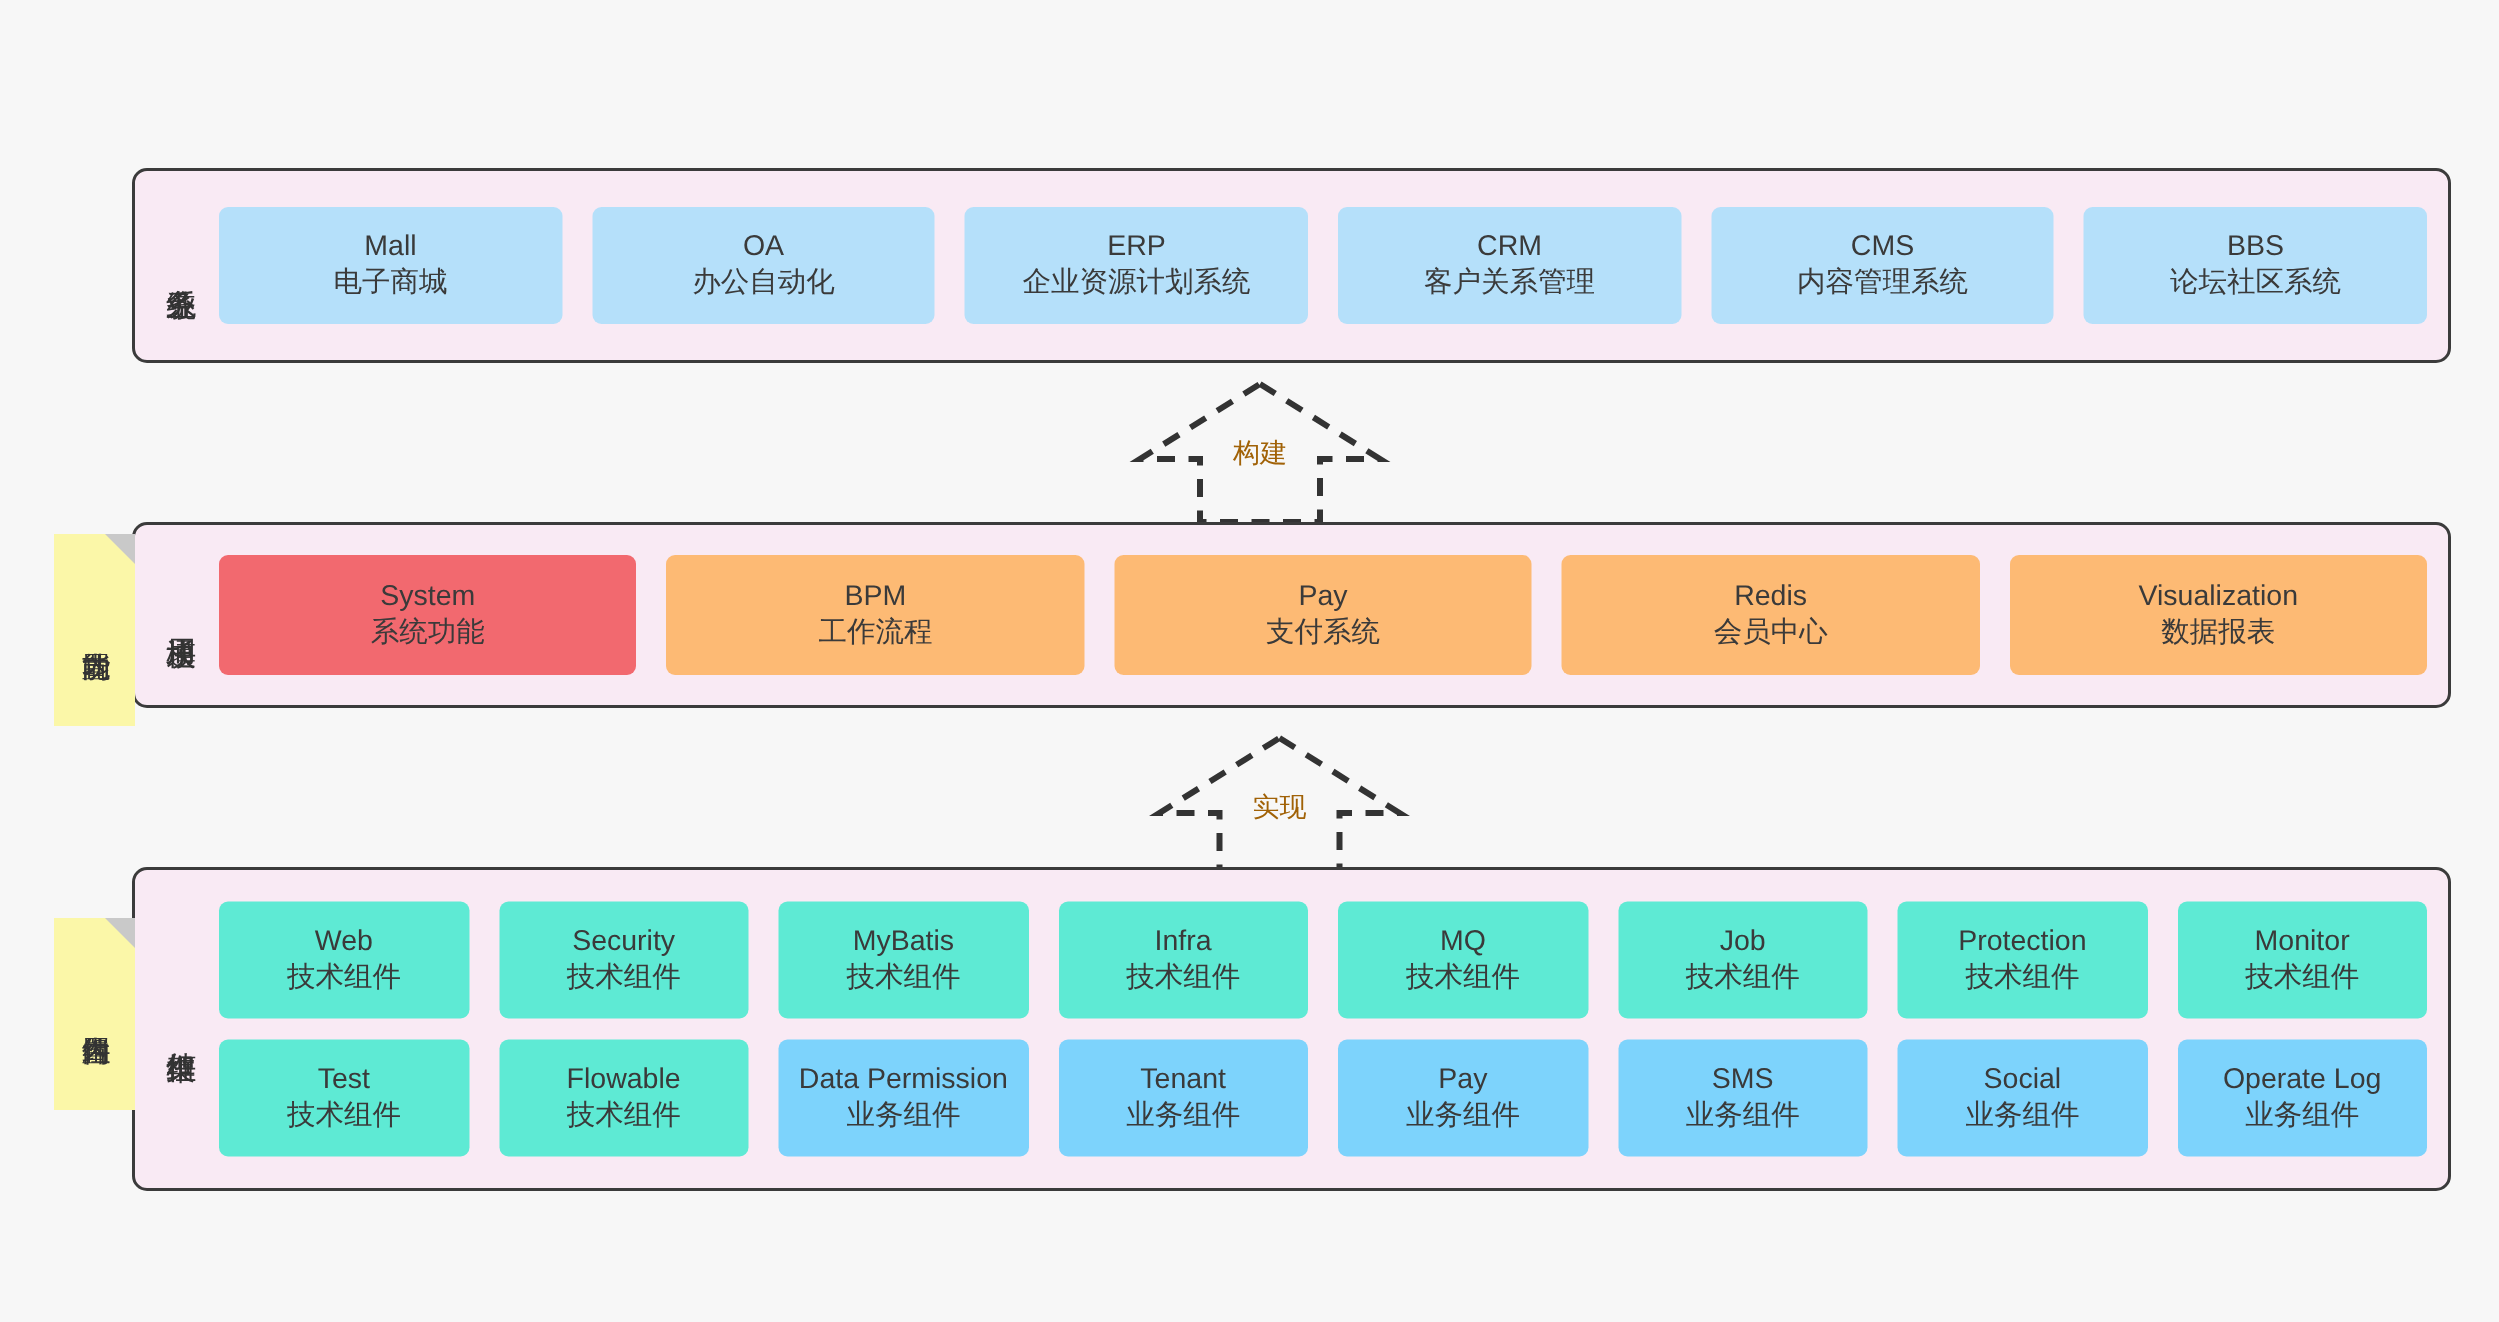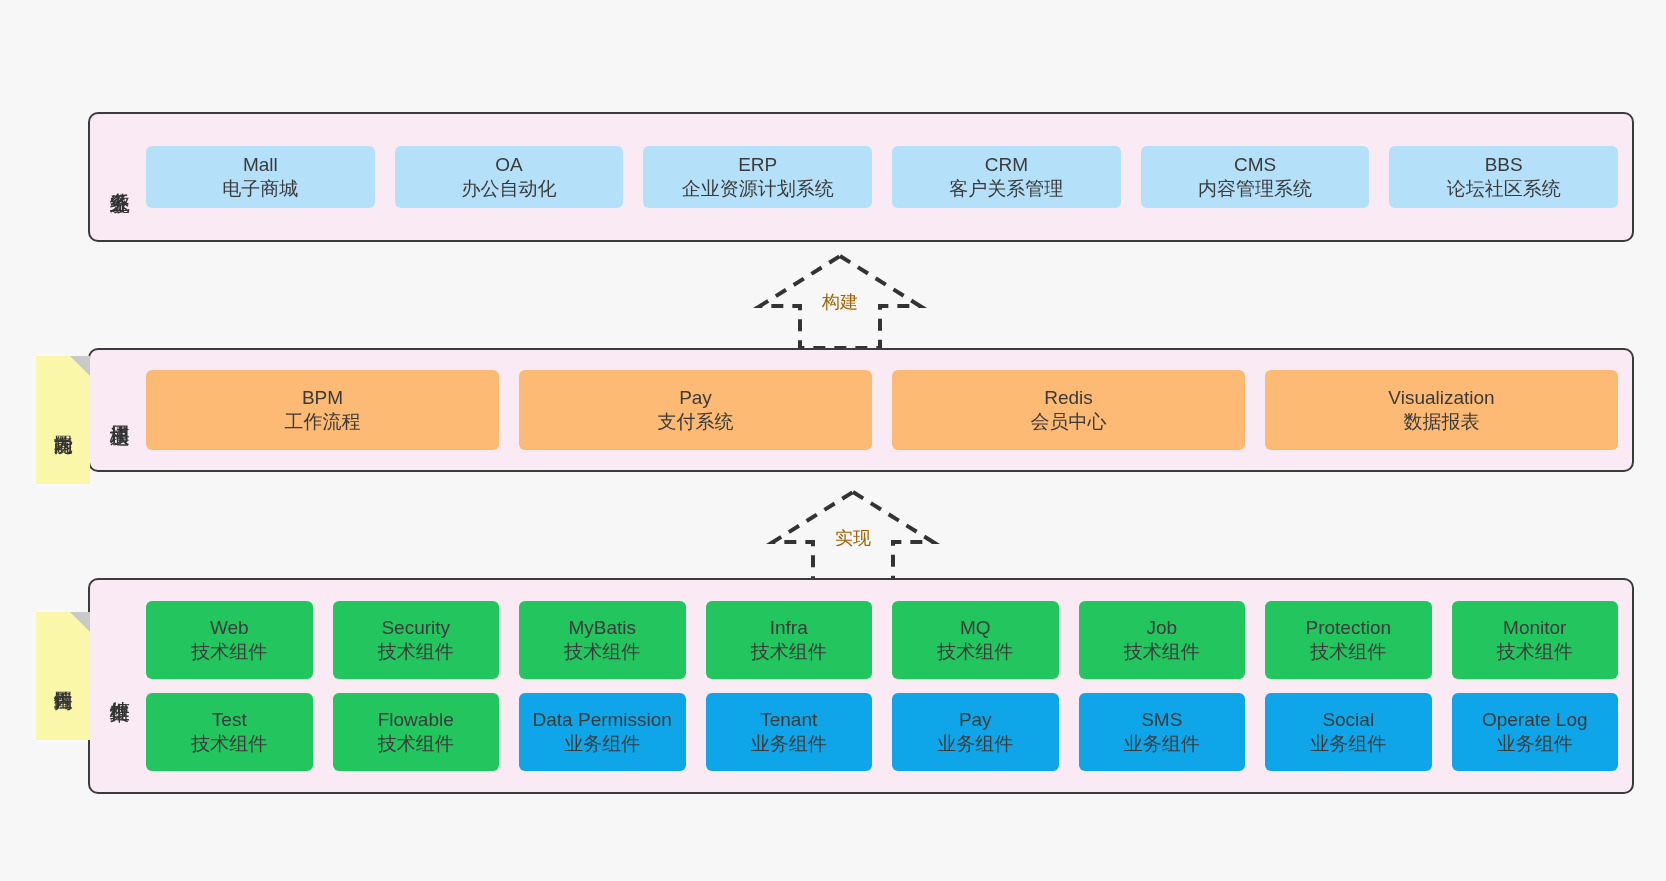--- a/index.html
+++ b/index.html
@@ -80,29 +80,29 @@
     text-align: center;
     font-size: 19px;
     line-height: 1.24;
     color: #3a3a3a;
     padding: 4px 6px;
     user-select: none;
   }
   .card .en { display: block; }
   .card .cn { display: block; }
 
-  #panel-business .card  { height: 62px; background: #b5e0fa; }
+  #panel-business .card  { height: 78px; background: #b5e0fa; }
   #panel-common   .card  { height: 80px; }
   #panel-framework .card { height: 78px; }
 
   .c-blue        { background: #b5e0fa; }
   .c-red         { background: #f2696f; }
   .c-pink        { background: #fdba74; }
-  .c-green       { background: #22c55e; }
-  .c-lightgreen  { background: #0ea5e9; }
+  .c-green       { background: #5eead4; }
+  .c-lightgreen  { background: #7dd3fc; }
 
   
   .arrow-wrap {
     position: absolute;
     width: 170px;
     height: 100px;
   }
   #arrow-build  { left: 755px; top: 250px; }
   #arrow-impl   { left: 768px; top: 486px; }
   .arrow-wrap svg { display: block; width: 100%; height: 100%; overflow: visible; }
@@ -188,20 +188,24 @@
     <svg viewBox="0 0 170 100" preserveAspectRatio="none" aria-hidden="true">
       <path d="M 85 6 L 165 56 L 125 56 L 125 98 L 45 98 L 45 56 L 5 56 Z" fill="none" stroke="#333333" stroke-width="4" stroke-dasharray="12 9" stroke-linejoin="miter"></path>
     </svg>
     <div class="arrow-label">构建</div>
   </div>
 
   <div class="layer-panel" id="panel-common">
     <div class="layer-title">通用模块</div>
     <div class="layer-body">
       <div class="row" id="row-common">
+          <div class="card c-red">
+            <span class="en">System</span>
+            <span class="cn">系统功能</span>
+          </div>
           <div class="card c-pink">
             <span class="en">BPM</span>
             <span class="cn">工作流程</span>
           </div>
           <div class="card c-pink">
             <span class="en">Pay</span>
             <span class="cn">支付系统</span>
           </div>
           <div class="card c-pink">
             <span class="en">Redis</span>

